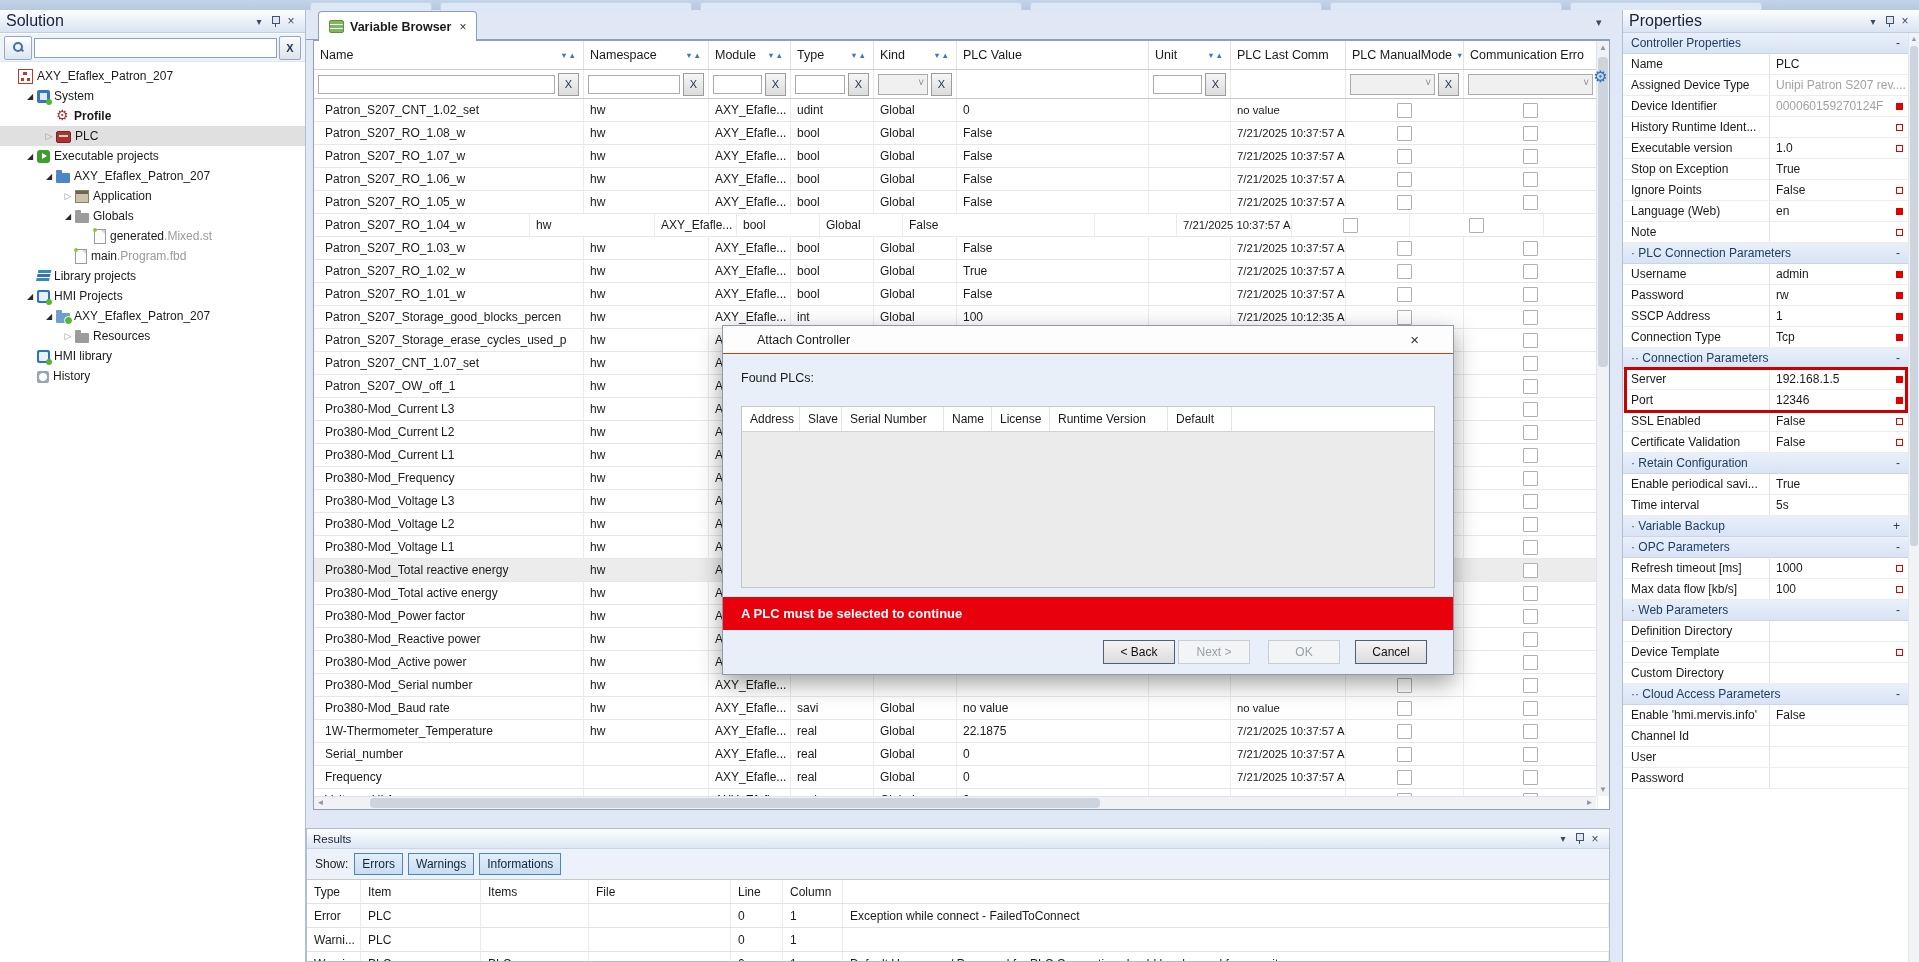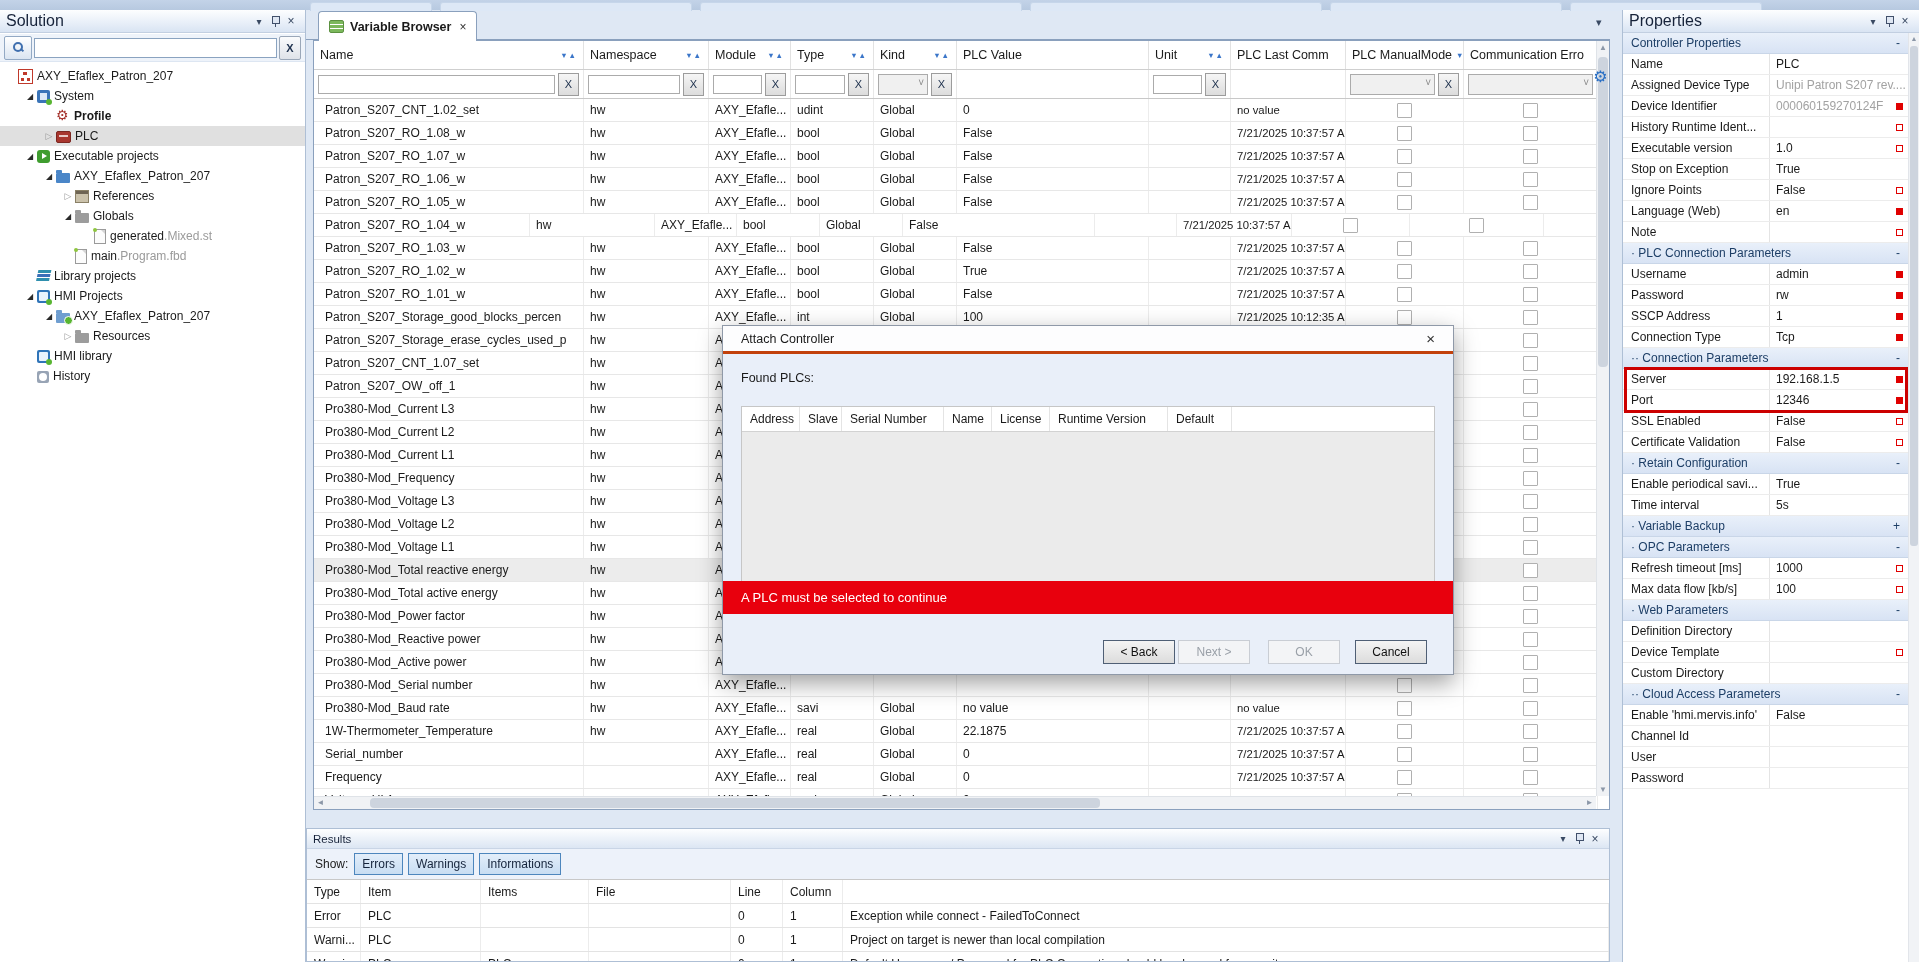--- a/index.html
+++ b/index.html
@@ -98,27 +98,27 @@
   .vscroll .up,.vscroll .dn{position:absolute;left:0;right:0;height:13px;color:#8b97a8;font-size:8px;text-align:center;line-height:13px;}
   .vscroll .dn{bottom:0;}
   .vscroll .thumb{position:absolute;left:1px;right:1px;top:16px;height:310px;background:#cdd4de;border-radius:4px;}
   .hscroll{position:absolute;left:0;right:13px;bottom:0;height:13px;background:#f0f2f5;border-top:1px solid #dfe3e8;box-sizing:border-box;}
   .hscroll .lt,.hscroll .rt{position:absolute;top:0;width:13px;height:100%;color:#8b97a8;font-size:8px;text-align:center;line-height:12px;}
   .hscroll .rt{right:0;}
   .hscroll .thumb{position:absolute;top:1px;bottom:1px;left:56px;width:730px;background:#cdd4de;border-radius:4px;}
 
   
   .dialog{position:absolute;left:722px;top:325px;width:730px;height:348px;background:#e9eff9;border:1px solid #8f99a8;box-shadow:0 8px 22px rgba(0,0,0,.38);z-index:10;}
-  .dlg-title{position:absolute;left:0;top:0;right:0;height:28px;background:#fdfdfe;border-bottom:3px solid #c2410c;display:flex;align-items:center;padding:0 18px;box-sizing:border-box;font-size:12.5px;}
+  .dlg-title{position:absolute;left:0;top:0;right:0;height:28px;background:#fdfdfe;border-bottom:1px solid #c2410c;display:flex;align-items:center;padding:0 34px;box-sizing:border-box;font-size:12.5px;}
   .dlg-close{margin-left:auto;font-size:15px;color:#333;}
   .dlg-found{position:absolute;left:18px;top:45px;font-size:12.5px;}
   .dlg-list{position:absolute;left:18px;top:80px;width:694px;height:182px;background:#ebebeb;border:1px solid #c6c6c6;box-sizing:border-box;}
   .dlg-cols{display:flex;height:24px;background:#fff;border-bottom:1px solid #d2d2d2;align-items:center;}
   .dlg-cols .dc{padding:0 8px;box-sizing:border-box;border-right:1px solid #e4e4e4;font-size:12px;white-space:nowrap;overflow:hidden;height:100%;display:flex;align-items:center;}
-  .dlg-error{position:absolute;left:0;top:255px;width:100%;height:33px;background:#e8000d;color:#fff;font-weight:normal;font-size:13px;display:flex;align-items:center;padding:0 18px;box-sizing:border-box;}
+  .dlg-error{position:absolute;left:0;top:271px;width:100%;height:33px;background:#e8000d;color:#fff;font-weight:bold;font-size:13px;display:flex;align-items:center;padding:0 18px;box-sizing:border-box;}
   .dlg-btns{position:absolute;left:0;bottom:0;width:100%;height:44px;}
   .dlg-btn{position:absolute;top:10px;width:72px;height:24px;font:12px "Liberation Sans",sans-serif;display:flex;align-items:center;justify-content:center;box-sizing:border-box;}
   .dlg-btn.en{background:linear-gradient(#f4f4f4,#dcdcdc);border:1px solid #4f5f75;color:#111;}
   .dlg-btn.dis{background:#f3f4f6;border:1px solid #c9cdd4;color:#9aa0a8;}
 
   
   .props{position:absolute;left:1622px;top:10px;width:297px;height:952px;background:#fff;border-left:1px solid #aebfd5;box-sizing:border-box;}
   .prop-rows{position:absolute;left:0;top:23px;right:11px;}
   .prow{height:21px;display:flex;align-items:center;border-bottom:1px solid #ececec;box-sizing:border-box;font-size:12px;}
   .prow .pl{width:147px;flex:none;padding:0 0 0 8px;box-sizing:border-box;border-right:1px solid #e4e4e4;overflow:hidden;white-space:nowrap;height:100%;display:flex;align-items:center;}
@@ -204,21 +204,21 @@
           <span class="lbl">Executable projects</span>
         </div>
         <div class="tree-row" style="padding-left: 42px;">
           <span class="arrow">◢</span>
           <span class="ico folder"></span>
           <span class="lbl">AXY_Efaflex_Patron_207</span>
         </div>
         <div class="tree-row" style="padding-left: 61px;">
           <span class="arrow col">▷</span>
           <span class="ico references-icon"></span>
-          <span class="lbl">References</span>
+          <span class="lbl">Application</span>
         </div>
         <div class="tree-row" style="padding-left: 61px;">
           <span class="arrow">◢</span>
           <span class="ico folder grey"></span>
           <span class="lbl">Globals</span>
         </div>
         <div class="tree-row" style="padding-left: 80px;">
           <span class="arrow"></span>
           <span class="ico file-icon"></span>
           <span class="lbl">generated<span class="sfx">.Mixed.st</span></span>
@@ -1102,21 +1102,20 @@
             <div class="rc" style="width: 60px; flex: 0 0 auto;">1</div>
             <div class="rc" style="flex: 1 1 0%;">Exception while connect - FailedToConnect</div>
           </div>
           <div class="res-row">
             <div class="rc" style="width: 54px; flex: 0 0 auto;">Warni...</div>
             <div class="rc" style="width: 120px; flex: 0 0 auto;">PLC</div>
             <div class="rc" style="width: 108px; flex: 0 0 auto;"></div>
             <div class="rc" style="width: 142px; flex: 0 0 auto;"></div>
             <div class="rc" style="width: 52px; flex: 0 0 auto;">0</div>
             <div class="rc" style="width: 60px; flex: 0 0 auto;">1</div>
-            <div class="rc" style="flex: 1 1 0%;">Project on target is newer than local compilation</div>
           </div>
           <div class="res-row">
             <div class="rc" style="width: 54px; flex: 0 0 auto;">Warni...</div>
             <div class="rc" style="width: 120px; flex: 0 0 auto;">PLC</div>
             <div class="rc" style="width: 108px; flex: 0 0 auto;">PLC</div>
             <div class="rc" style="width: 142px; flex: 0 0 auto;"></div>
             <div class="rc" style="width: 52px; flex: 0 0 auto;">0</div>
             <div class="rc" style="width: 60px; flex: 0 0 auto;">1</div>
             <div class="rc" style="flex: 1 1 0%;">Default Username / Password for PLC Connection should be changed for security reasons.</div>
           </div>

